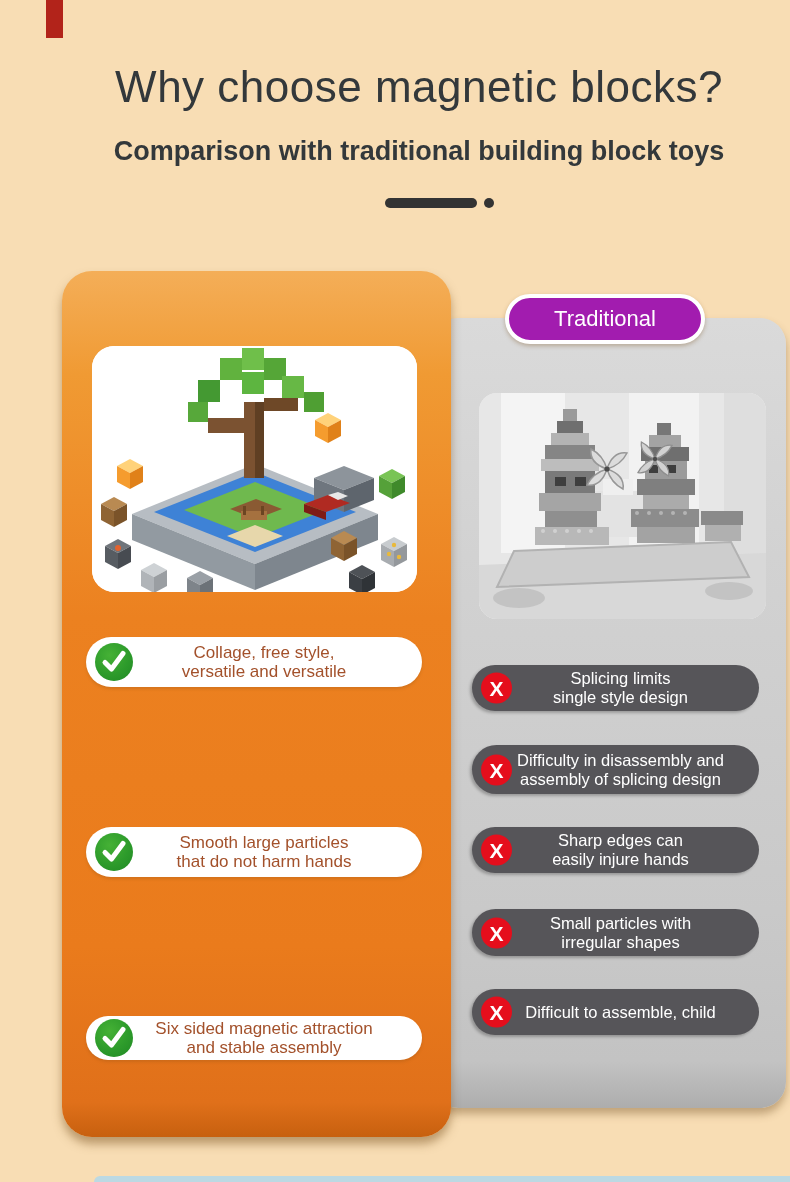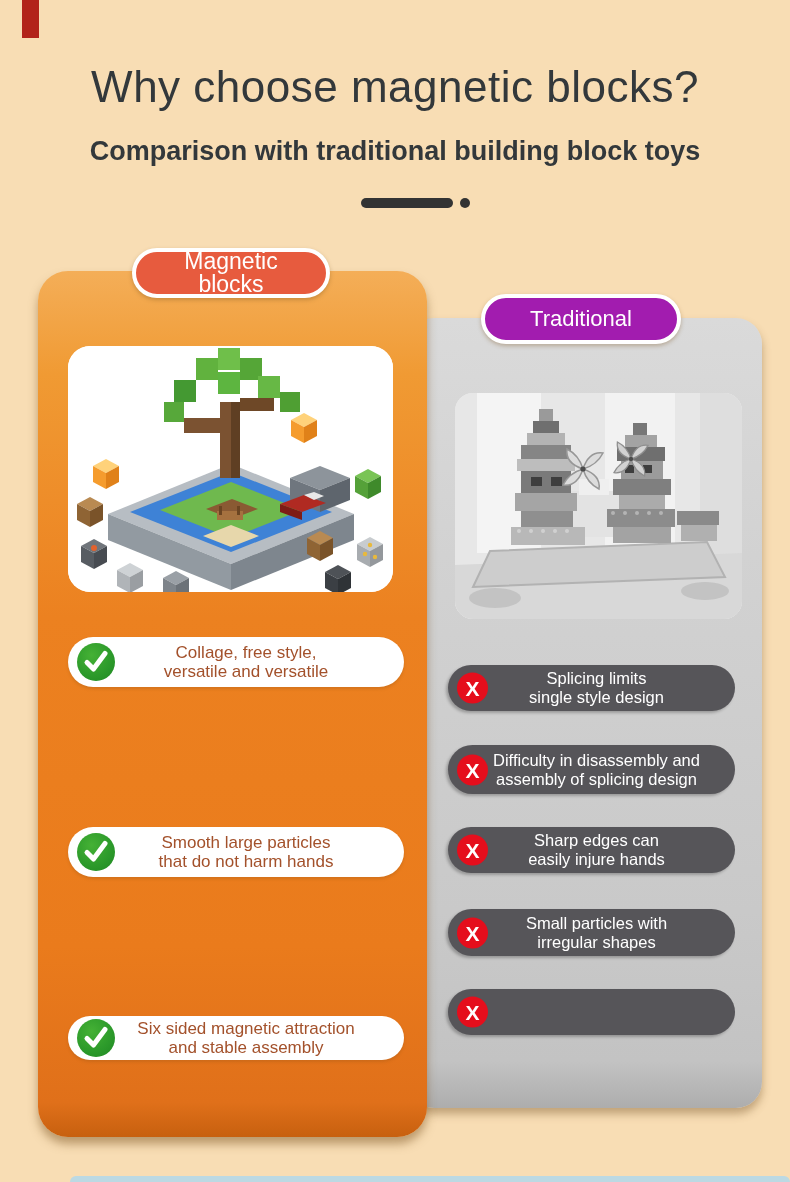--- a/index.html
+++ b/index.html
@@ -3,21 +3,21 @@
 <meta charset="utf-8">
 <style>
   * { margin:0; padding:0; box-sizing:border-box; }
   html,body { width:790px; height:1182px; }
   body {
     font-family:"Liberation Sans", sans-serif;
     background:#f8ddb4;
     position:relative;
     overflow:hidden;
   }
-  .stage { position:absolute; inset:0; }
+  .stage { position:absolute; inset:0;margin-left:24px; }
 
   .corner-mark {
     position:absolute; left:22px; top:0; width:17px; height:38px;
     background:#b2231a;
   }
 
   .title {
     position:absolute; top:62px; left:0; width:790px;
     text-align:center; font-size:44px; color:#33383b;
     letter-spacing:.5px; font-weight:500;
@@ -84,21 +84,21 @@
   
   .pill {
     position:absolute; display:flex; align-items:center;
     border-radius:40px;
   }
   .pill .txt {
     flex:1; text-align:center; line-height:1.14; font-size:17px;
     padding-left:36px; padding-right:16px;
   }
   .pill.good {
-    left:30px; width:336px; background:#ffffff;
+    left:24px; width:336px; background:#ffffff;
     box-shadow:0 2px 3px rgba(140,80,20,.25);
   }
   .pill.good .txt { color:#a3512b; }
   .pill.bad {
     left:40px; width:287px; background:#565559;
     box-shadow:-2px 2px 3px rgba(0,0,0,.25);
   }
   .pill.bad .txt { color:#ffffff; font-size:16.5px; padding-left:22px; padding-right:12px; }
 
   .check-icon {
@@ -240,20 +240,23 @@
     </div>
     <div class="pill bad bp4">
       <span class="cross-icon">X</span>
       <span class="txt">
         <span>Small particles with</span><br>
         <span>irregular shapes</span>
       </span>
     </div>
     <div class="pill bad bp5">
       <span class="cross-icon">X</span>
+      <span class="txt">
+        <span>Difficult to assemble, child</span>
+      </span>
     </div>
   </div>
 
   <div class="card orange">
 
     <div class="photo left">
       <svg viewBox="0 0 325 246">
         <rect x="0" y="0" width="325" height="246" fill="#ffffff"></rect>
 
         <polygon points="40,168 163,118 286,168 163,218" fill="#b7bdc3"></polygon>
@@ -379,22 +382,18 @@
             <path d="M10 19.5 L16.5 26 L28 10.5" stroke="#ffffff" stroke-width="5" fill="none" stroke-linecap="round" stroke-linejoin="round"></path>
           </svg>
       </span>
       <span class="txt">
         <span>Six sided magnetic attraction</span><br>
         <span>and stable assembly</span>
       </span>
     </div>
   </div>
 
-  <div class="badge magnetic">
-    <span>Magnetic</span>
-    <span>blocks</span>
-  </div>
   <div class="badge traditional">
     <span>Traditional</span>
   </div>
 
   <div class="bottom-strip"></div>
 </div>
 
 </body></html>

